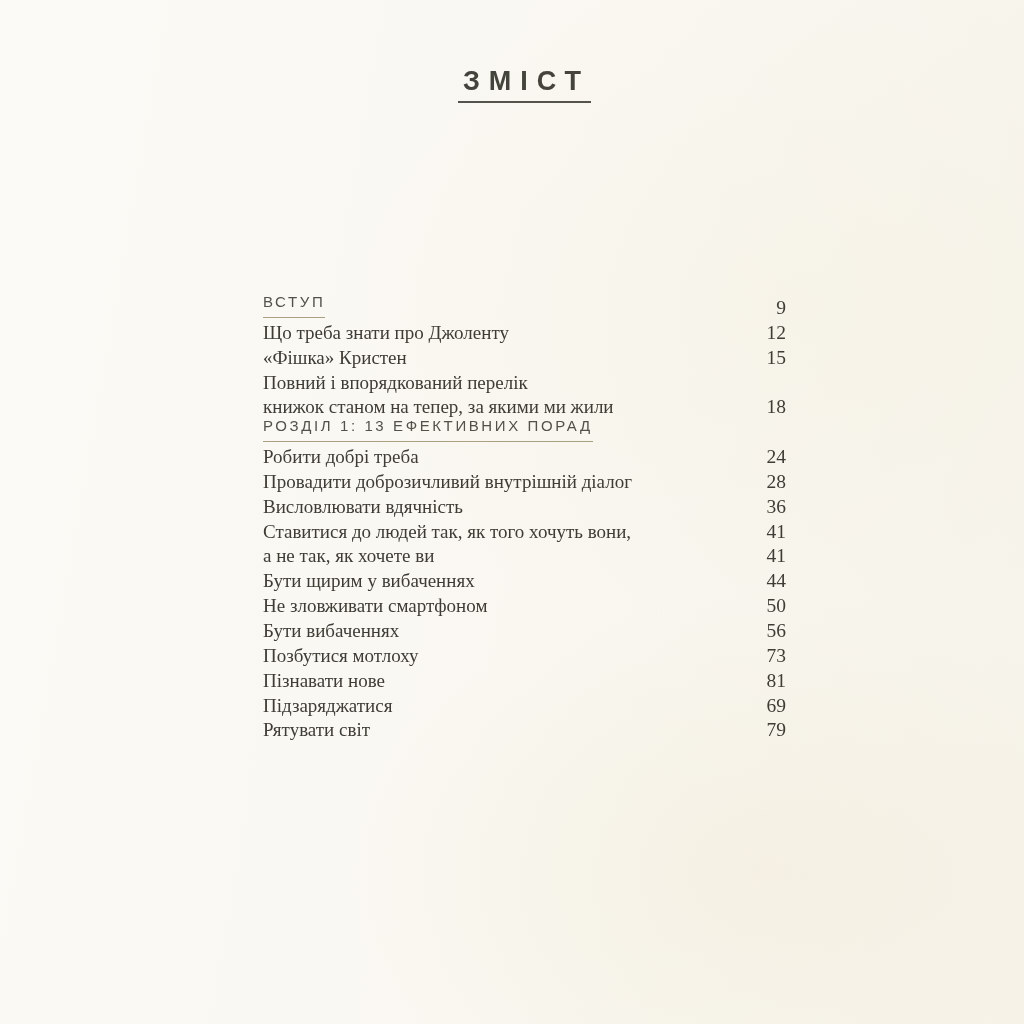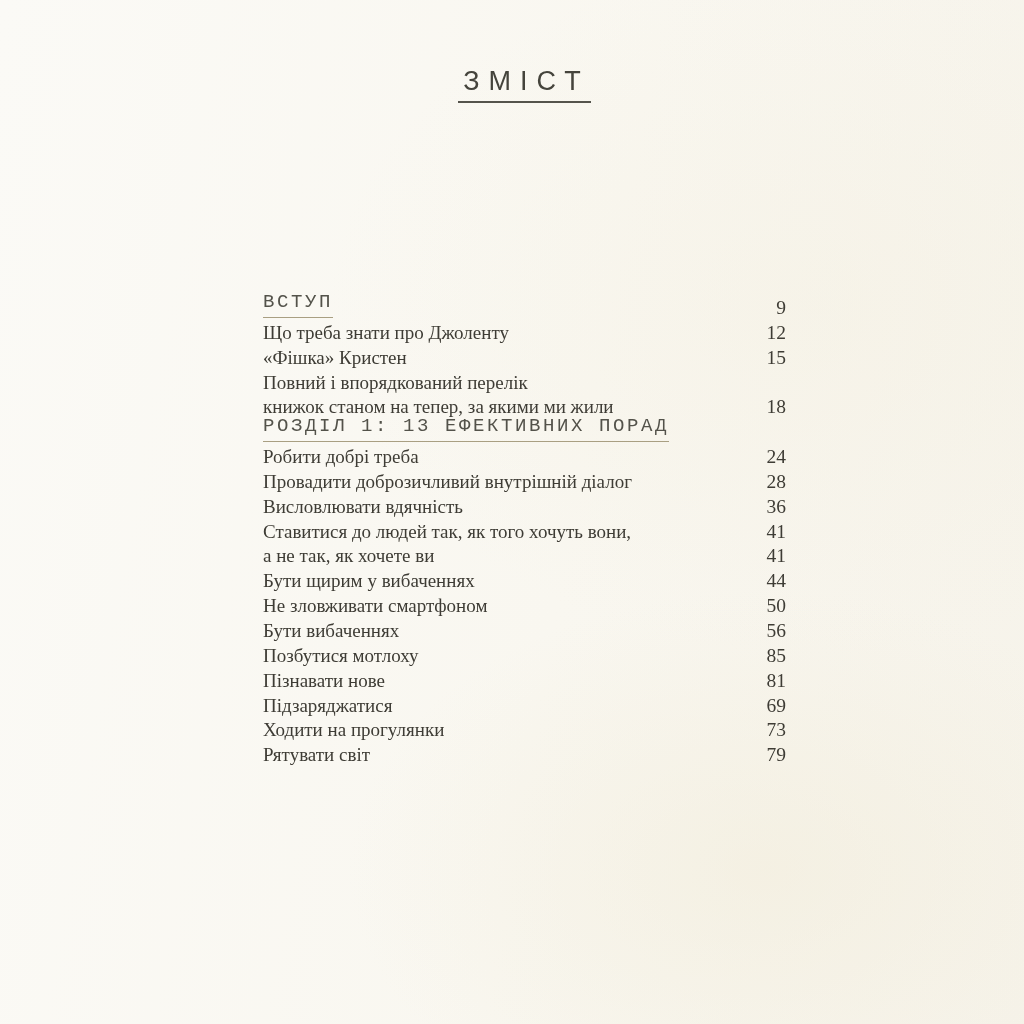--- a/index.html
+++ b/index.html
@@ -28,21 +28,21 @@
     position: absolute;
     left: 263px;
     top: 66px;
     width: 523px;
     text-align: center;
   }
   .title {
     display: inline-block;
     margin: 0;
     font-family: "Liberation Sans", sans-serif;
-    font-weight: 400;
+    font-weight: 700;
     font-size: 27px;
     line-height: 30px;
     letter-spacing: 9px;
     text-indent: 4px; 
     color: #45443c;
     padding: 0 1px 5px 1px;
     border-bottom: 2px solid #55544c;
   }
 
   
@@ -61,22 +61,22 @@
     height: 24.85px;
     line-height: 24.85px;
   }
   .entry-label {
     font-family: "Liberation Serif", serif;
     font-size: 19px;
     color: #3e3c35;
     white-space: nowrap;
   }
   .header-label {
-    font-family: Liberation Mono, monospace;
-    font-size: 19px;
+    font-family: Liberation Sans, sans-serif;
+    font-size: 15px;
     letter-spacing: 2.6px;
     color: #53524a;
     padding-bottom: 2px;
     border-bottom: 1px solid #a99f82;
     white-space: nowrap;
     align-self: flex-end;
     transform: translateY(-3px);
   }
   .page-num {
     font-family: "Liberation Serif", serif;
@@ -150,33 +150,29 @@
         <div class="row entry-row">
           <span class="entry-label">Не зловживати смартфоном</span>
           <span class="page-num">50</span>
         </div>
         <div class="row entry-row">
           <span class="entry-label">Бути вибаченнях</span>
           <span class="page-num">56</span>
         </div>
         <div class="row entry-row">
           <span class="entry-label">Позбутися мотлоху</span>
-          <span class="page-num">85</span>
+          <span class="page-num">73</span>
         </div>
         <div class="row entry-row">
           <span class="entry-label">Пізнавати нове</span>
           <span class="page-num">81</span>
         </div>
         <div class="row entry-row">
           <span class="entry-label">Підзаряджатися</span>
           <span class="page-num">69</span>
         </div>
         <div class="row entry-row">
-          <span class="entry-label">Ходити на прогулянки</span>
-          <span class="page-num">73</span>
-        </div>
-        <div class="row entry-row">
           <span class="entry-label">Рятувати світ</span>
           <span class="page-num">79</span>
         </div>
       </section>
     </main>
 </div>
 
 </body></html>

